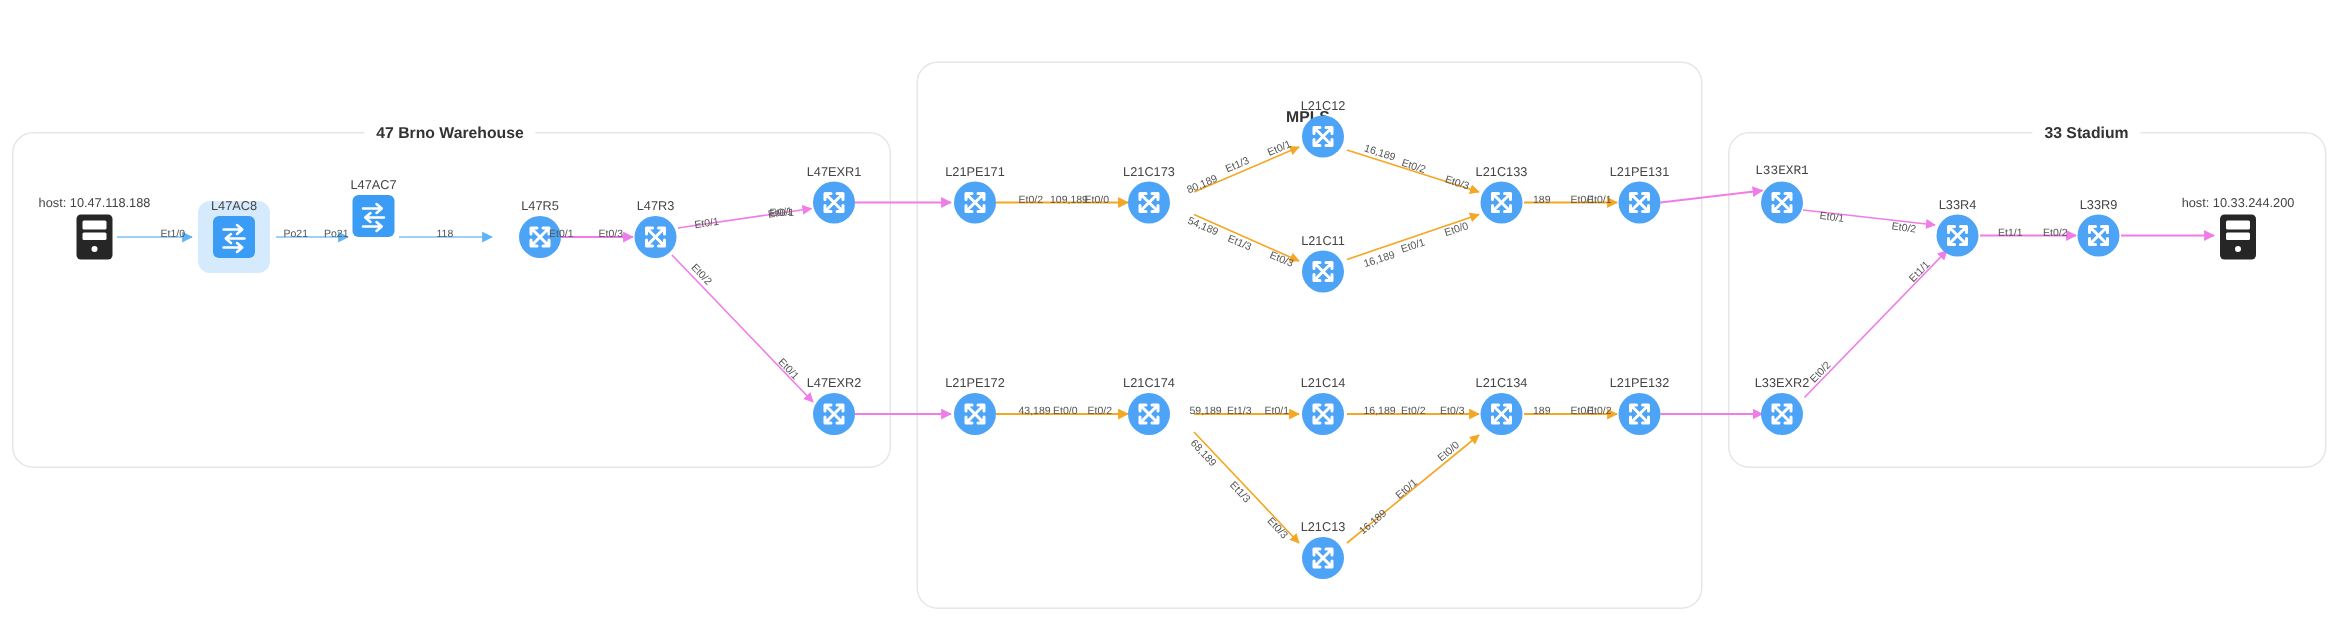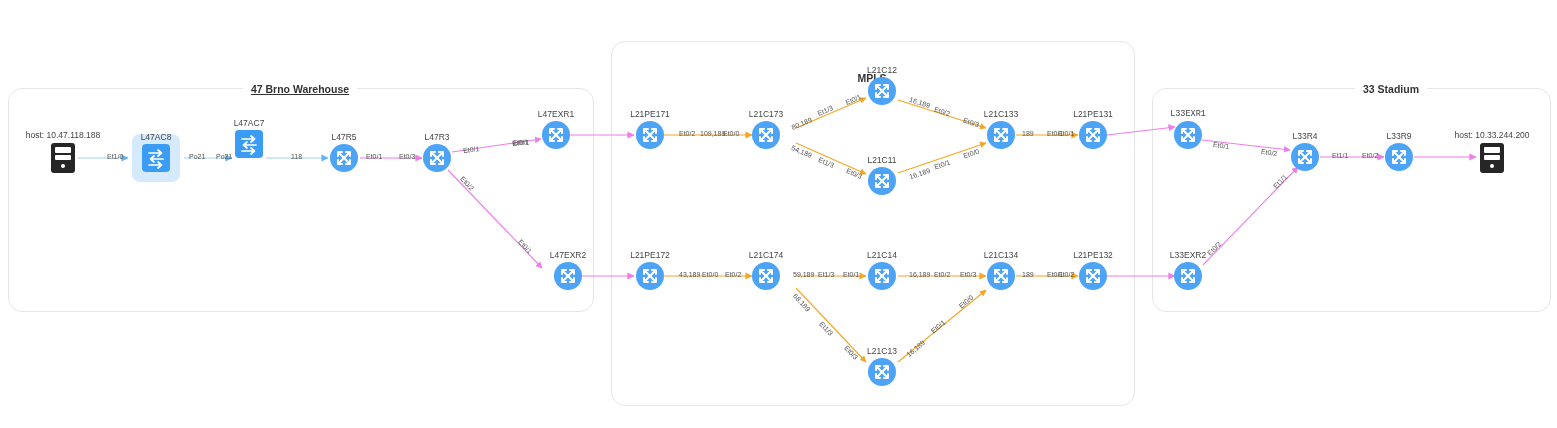--- a/index.html
+++ b/index.html
@@ -34,21 +34,21 @@
 
   .elabel{position:absolute;font-size:7px;color:#555555;white-space:nowrap;
           transform-origin:50% 50%;background:transparent;}
 </style>
 </head>
 <body>
 
 <div id="canvas">
 
   <div class="group-box" style="left:8px;top:88px;width:584px;height:222px;"></div>
-  <div class="group-title" style="left:300px;top:83px;text-decoration:underline;">47 Brno Warehouse</div>
+  <div class="group-title" style="left:300px;top:83px;">47 Brno Warehouse</div>
 
   <div class="group-box" style="left:611px;top:41px;width:522px;height:363px;"></div>
   <div class="group-title" style="left:872px;top:36px;margin-top:36px;">MPLS</div>
 
   <div class="group-box" style="left:1152px;top:88px;width:397px;height:222px;"></div>
   <div class="group-title" style="left:1391px;top:83px;">33 Stadium</div>
 
   <svg class="wires" viewBox="0 0 1557 428">
     <defs>
       <marker id="ab" markerWidth="7" markerHeight="7" refX="5.5" refY="3" orient="auto">
@@ -135,21 +135,21 @@
     <div class="node-label">L47AC7</div>
     <div class="switch">
       <svg width="28" height="28" viewBox="0 0 28 28">
         <path d="M7 9 H19 M16 6 L19.5 9 L16 12" stroke="#fff" stroke-width="1.7" fill="none" stroke-linecap="round" stroke-linejoin="round"></path>
         <path d="M21 15 H9 M12 12 L8.5 15 L12 18" stroke="#fff" stroke-width="1.7" fill="none" stroke-linecap="round" stroke-linejoin="round"></path>
         <path d="M7 21 H19 M16 18 L19.5 21 L16 24" stroke="#fff" stroke-width="1.7" fill="none" stroke-linecap="round" stroke-linejoin="round"></path>
       </svg>
     </div>
   </div>
 
-  <div class="node" style="left:344px;top:158px;">
+  <div class="node" style="left:360px;top:158px;">
     <div class="node-label">L47R5</div>
     <div class="router">
       <svg width="28" height="28" viewBox="0 0 28 28">
         <path d="M14 14 L8 8 M8 8 h4 M8 8 v4" stroke="#fff" stroke-width="2" fill="none" stroke-linecap="round"></path>
         <path d="M14 14 L20 8 M20 8 h-4 M20 8 v4" stroke="#fff" stroke-width="2" fill="none" stroke-linecap="round"></path>
         <path d="M14 14 L8 20 M8 20 h4 M8 20 v-4" stroke="#fff" stroke-width="2" fill="none" stroke-linecap="round"></path>
         <path d="M14 14 L20 20 M20 20 h-4 M20 20 v-4" stroke="#fff" stroke-width="2" fill="none" stroke-linecap="round"></path>
       </svg>
     </div>
   </div>
@@ -171,21 +171,21 @@
     <div class="router">
       <svg width="28" height="28" viewBox="0 0 28 28">
         <path d="M14 14 L8 8 M8 8 h4 M8 8 v4" stroke="#fff" stroke-width="2" fill="none" stroke-linecap="round"></path>
         <path d="M14 14 L20 8 M20 8 h-4 M20 8 v4" stroke="#fff" stroke-width="2" fill="none" stroke-linecap="round"></path>
         <path d="M14 14 L8 20 M8 20 h4 M8 20 v-4" stroke="#fff" stroke-width="2" fill="none" stroke-linecap="round"></path>
         <path d="M14 14 L20 20 M20 20 h-4 M20 20 v-4" stroke="#fff" stroke-width="2" fill="none" stroke-linecap="round"></path>
       </svg>
     </div>
   </div>
 
-  <div class="node" style="left:556px;top:276px;margin-left:12px;">
+  <div class="node" style="left:556px;top:276px;">
     <div class="node-label">L47EXR2</div>
     <div class="router">
       <svg width="28" height="28" viewBox="0 0 28 28">
         <path d="M14 14 L8 8 M8 8 h4 M8 8 v4" stroke="#fff" stroke-width="2" fill="none" stroke-linecap="round"></path>
         <path d="M14 14 L20 8 M20 8 h-4 M20 8 v4" stroke="#fff" stroke-width="2" fill="none" stroke-linecap="round"></path>
         <path d="M14 14 L8 20 M8 20 h4 M8 20 v-4" stroke="#fff" stroke-width="2" fill="none" stroke-linecap="round"></path>
         <path d="M14 14 L20 20 M20 20 h-4 M20 20 v-4" stroke="#fff" stroke-width="2" fill="none" stroke-linecap="round"></path>
       </svg>
     </div>
   </div>

